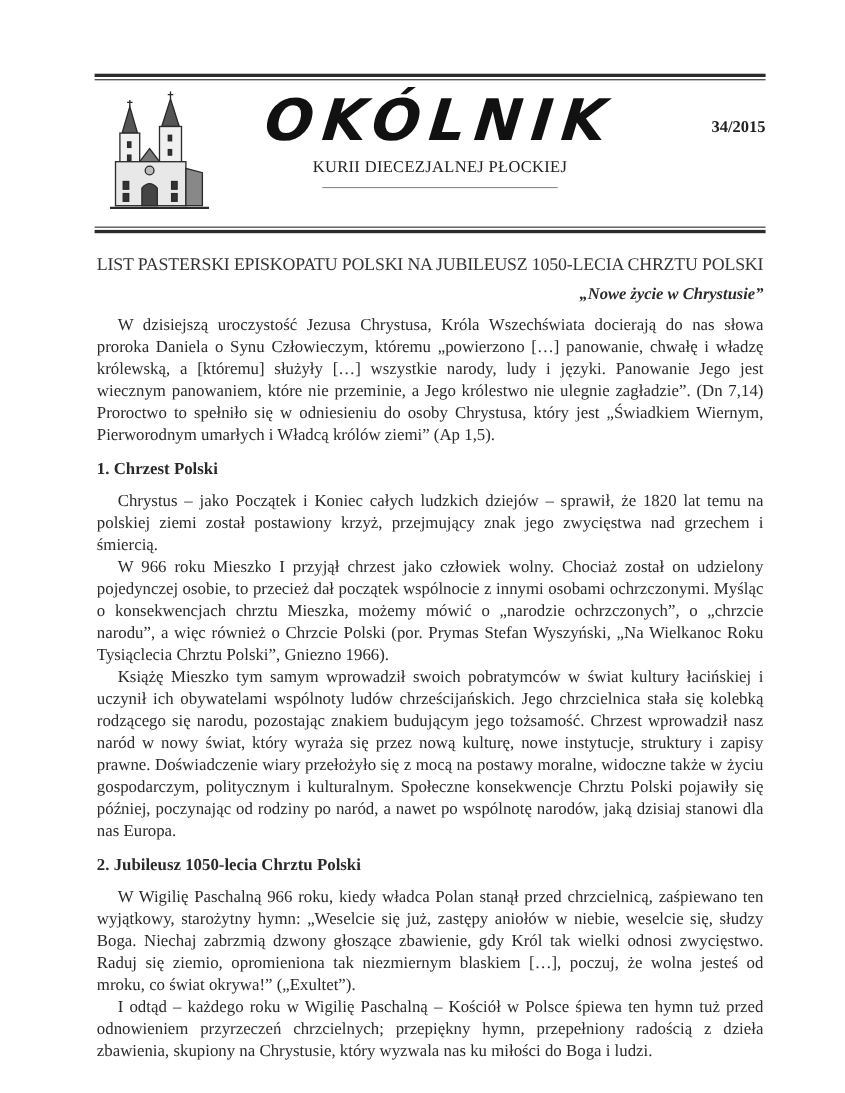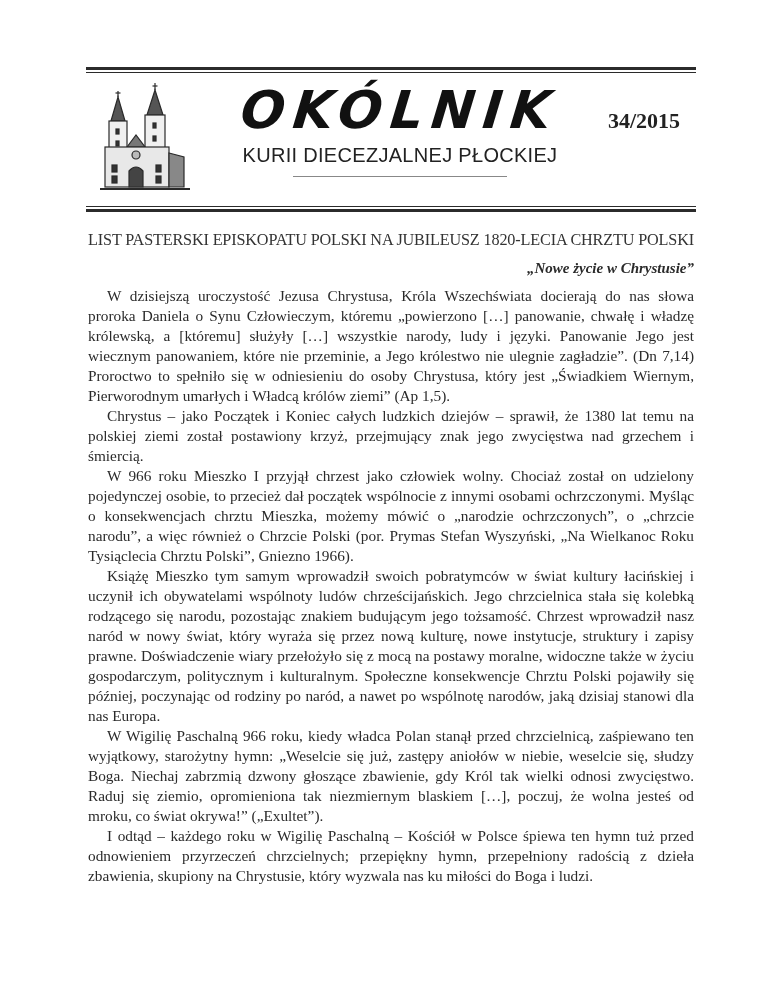--- a/index.html
+++ b/index.html
@@ -14,26 +14,26 @@
   .rule.top { top: 67px; }
   .rule.bottom { top: 206px; }
   .rule.bottom .thin { margin-top: 0; margin-bottom: 2px; }
 
   .church { position: absolute; left: 94px; top: 83px; width: 100px; height: 112px; }
 
   .masthead { position: absolute; left: 200px; top: 78px; width: 400px; text-align: center; }
   .logo { font-family: "DejaVu Sans", sans-serif; font-weight: bold; font-style: italic;
           font-size: 52px; letter-spacing: 8px; color: #111; line-height: 64px;
           transform: skewX(-6deg); }
-  .subtitle { font-family: Liberation Sans, sans-serif; font-size: 20px; color: #222;
+  .subtitle { font-family: Liberation Serif, serif; font-size: 15px; color: #222;
               letter-spacing: 0.3px; margin-top: 2px; }
   .subrule { width: 214px; height: 1px; background: #888; margin: 9px auto 6px auto; }
   .dateline { font-family: "Liberation Sans", sans-serif; font-size: 13px; color: #333; }
 
-  .issue { position: absolute; right: 88px; top: 108px; font-size: 22px; font-weight: bold; color: #222; }
+  .issue { position: absolute; right: 72px; top: 108px; font-size: 15px; font-weight: bold; color: #222; }
 
   .content { position: absolute; left: 88px; top: 231px; width: 606px; }
   .num { text-align: center; font-weight: bold; font-size: 15px; margin-bottom: 9px; }
   .title { text-align: center; font-size: 16.2px; color: #333; letter-spacing: -0.15px; margin-bottom: 10px; }
   .motto { text-align: right; font-style: italic; font-weight: bold; font-size: 15px; margin-bottom: 9px; }
 
   p { margin: 0; font-size: 15.3px; line-height: 20px; text-align: justify; text-indent: 19px; hyphens: manual; }
   h2 { font-size: 15.3px; font-weight: bold; margin: 11px 0 9px 0; line-height: 20px; }
 </style>
 </head>
@@ -86,26 +86,28 @@
   </div>
 
   <div class="issue">34/2015</div>
 
   <div class="rule bottom">
     <div class="thin"></div>
       <div class="thick"></div>
   </div>
 
   <div class="content">
-    <div class="title">LIST PASTERSKI EPISKOPATU POLSKI NA JUBILEUSZ 1820-LECIA CHRZTU POLSKI</div>
+    <div class="title">LIST PASTERSKI EPISKOPATU POLSKI NA JUBILEUSZ 1050-LECIA CHRZTU POLSKI</div>
     <div class="motto">„Nowe życie w Chrystusie”</div>
 
     <p>W dzisiejszą uroczystość Jezusa Chrystusa, Króla Wszechświata docierają do nas słowa proroka Daniela o Synu Człowieczym, któremu „powierzono […] panowanie, chwałę i władzę królewską, a [któremu] służyły […] wszystkie narody, ludy i języki. Panowanie Jego jest wiecznym panowaniem, które nie przeminie, a Jego królestwo nie ulegnie zagładzie”. (Dn 7,14) Proroctwo to spełniło się w odniesieniu do osoby Chrystusa, który jest „Świadkiem Wiernym, Pierworodnym umarłych i Władcą królów ziemi” (Ap 1,5).</p>
 
-    <p>Chrystus – jako Początek i Koniec całych ludzkich dziejów – sprawił, że 1380 lat temu na polskiej ziemi został postawiony krzyż, przejmujący znak jego zwycięstwa nad grzechem i śmiercią.</p>
+    <h2>1. Chrzest Polski</h2>
+    <p>Chrystus – jako Początek i Koniec całych ludzkich dziejów – sprawił, że 1820 lat temu na polskiej ziemi został postawiony krzyż, przejmujący znak jego zwycięstwa nad grzechem i śmiercią.</p>
     <p>W 966 roku Mieszko I przyjął chrzest jako człowiek wolny. Chociaż został on udzielony pojedynczej osobie, to przecież dał początek wspólnocie z innymi osobami ochrzczonymi. Myśląc o konsekwencjach chrztu Mieszka, możemy mówić o „narodzie ochrzczonych”, o „chrzcie narodu”, a więc również o Chrzcie Polski (por. Prymas Stefan Wyszyński, „Na Wielkanoc Roku Tysiąclecia Chrztu Polski”, Gniezno 1966).</p>
     <p>Książę Mieszko tym samym wprowadził swoich pobratymców w świat kultury łacińskiej i uczynił ich obywatelami wspólnoty ludów chrześcijańskich. Jego chrzcielnica stała się kolebką rodzącego się narodu, pozostając znakiem budującym jego tożsamość. Chrzest wprowadził nasz naród w nowy świat, który wyraża się przez nową kulturę, nowe instytucje, struktury i zapisy prawne. Doświadczenie wiary przełożyło się z mocą na postawy moralne, widoczne także w życiu gospodarczym, politycznym i kulturalnym. Społeczne konsekwencje Chrztu Polski pojawiły się później, poczynając od rodziny po naród, a nawet po wspólnotę narodów, jaką dzisiaj stanowi dla nas Europa.</p>
 
+    <h2>2. Jubileusz 1050-lecia Chrztu Polski</h2>
     <p>W Wigilię Paschalną 966 roku, kiedy władca Polan stanął przed chrzcielnicą, zaśpiewano ten wyjątkowy, starożytny hymn: „Weselcie się już, zastępy aniołów w niebie, weselcie się, słudzy Boga. Niechaj zabrzmią dzwony głoszące zbawienie, gdy Król tak wielki odnosi zwycięstwo. Raduj się ziemio, opromieniona tak niezmiernym blaskiem […], poczuj, że wolna jesteś od mroku, co świat okrywa!” („Exultet”).</p>
     <p>I odtąd – każdego roku w Wigilię Paschalną – Kościół w Polsce śpiewa ten hymn tuż przed odnowieniem przyrzeczeń chrzcielnych; przepiękny hymn, przepełniony radością z dzieła zbawienia, skupiony na Chrystusie, który wyzwala nas ku miłości do Boga i ludzi.</p>
 
   </div>
 </div>
 
 </body></html>

